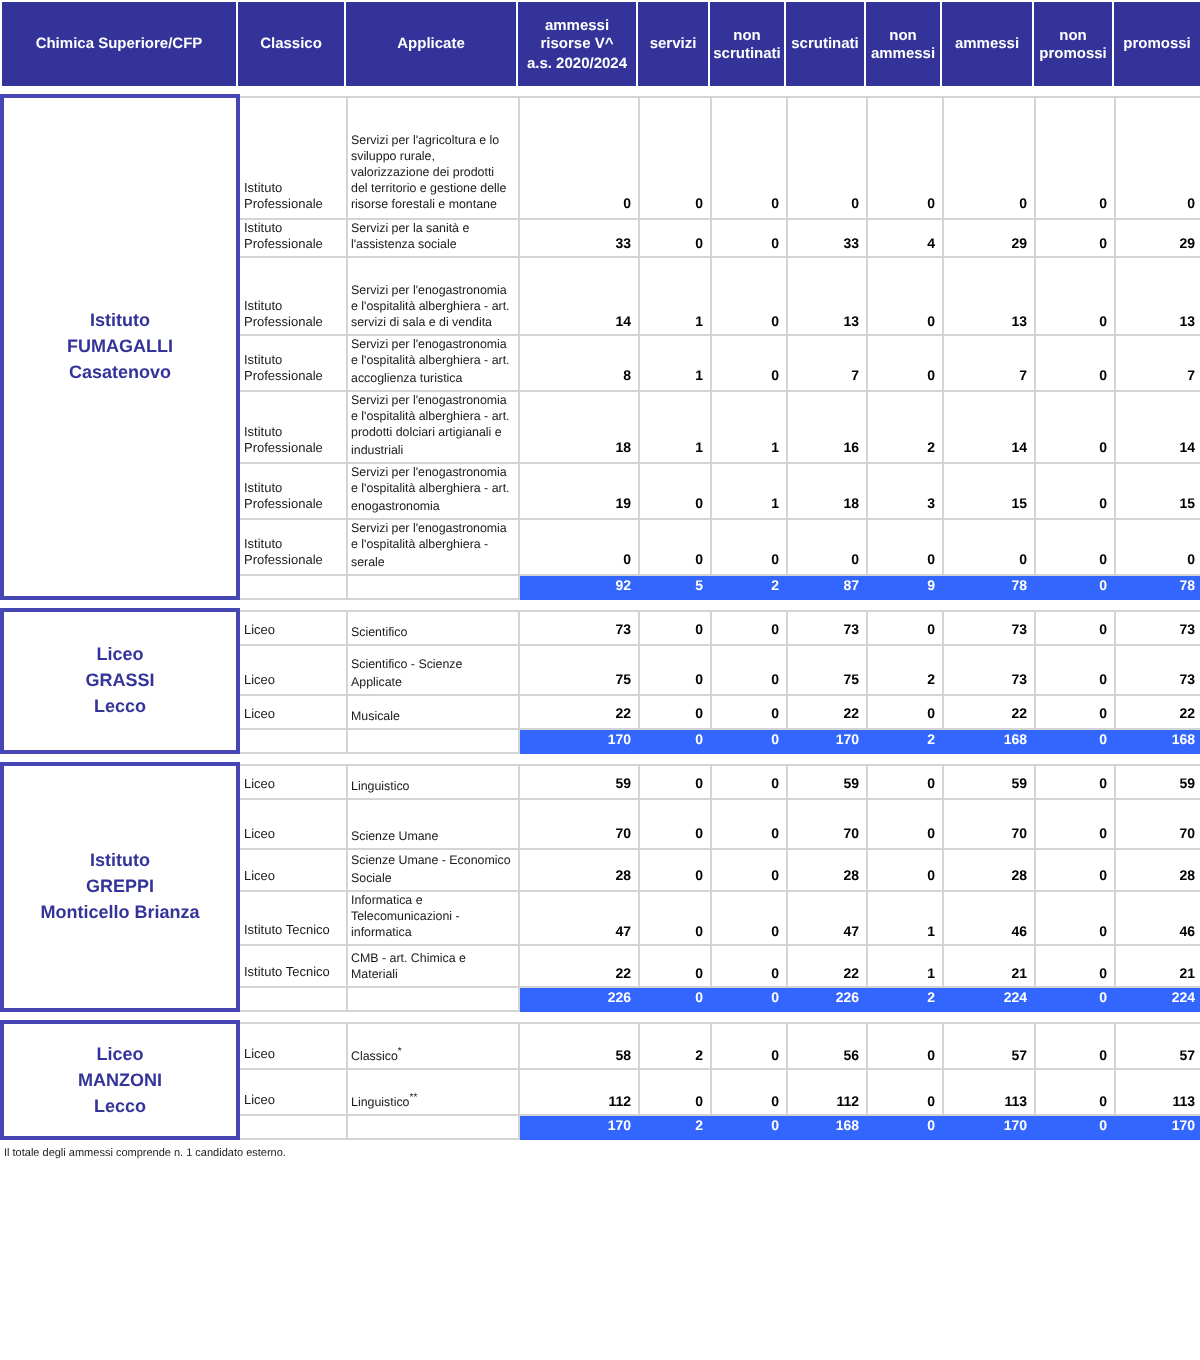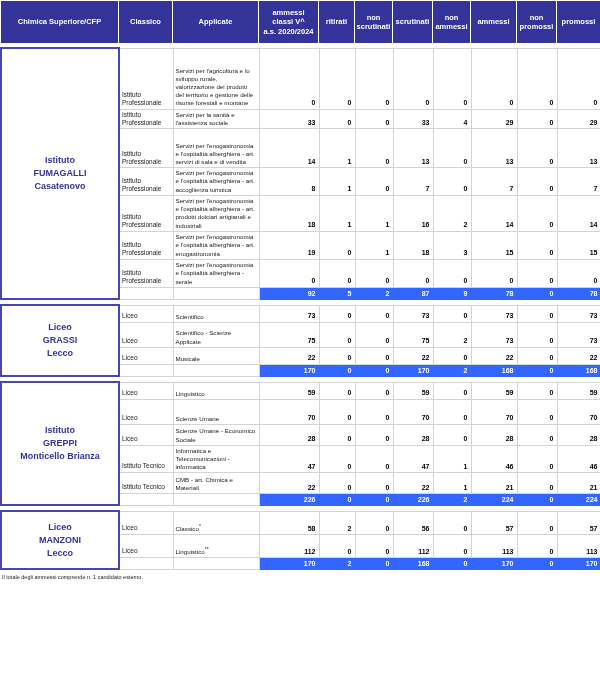--- a/index.html
+++ b/index.html
@@ -124,24 +124,24 @@
       <col style="width:40px">
         <col style="width:44px">
     </colgroup>
     <tbody>
         <tr>
       <td>Chimica Superiore/CFP</td>
       <td>Classico</td>
       <td>Applicate</td>
       <td>
         <span>ammessi</span><br>
-        <span>classi V^</span><br>
+        <span>risorse V^</span><br>
         <span>a.s. 2020/2024</span>
       </td>
-      <td>ritirati</td>
+      <td>servizi</td>
       <td>
         <span>non</span><br>
         <span>scrutinati</span>
       </td>
       <td>scrutinati</td>
       <td>
         <span>non</span><br>
         <span>ammessi</span>
       </td>
       <td>ammessi</td>

